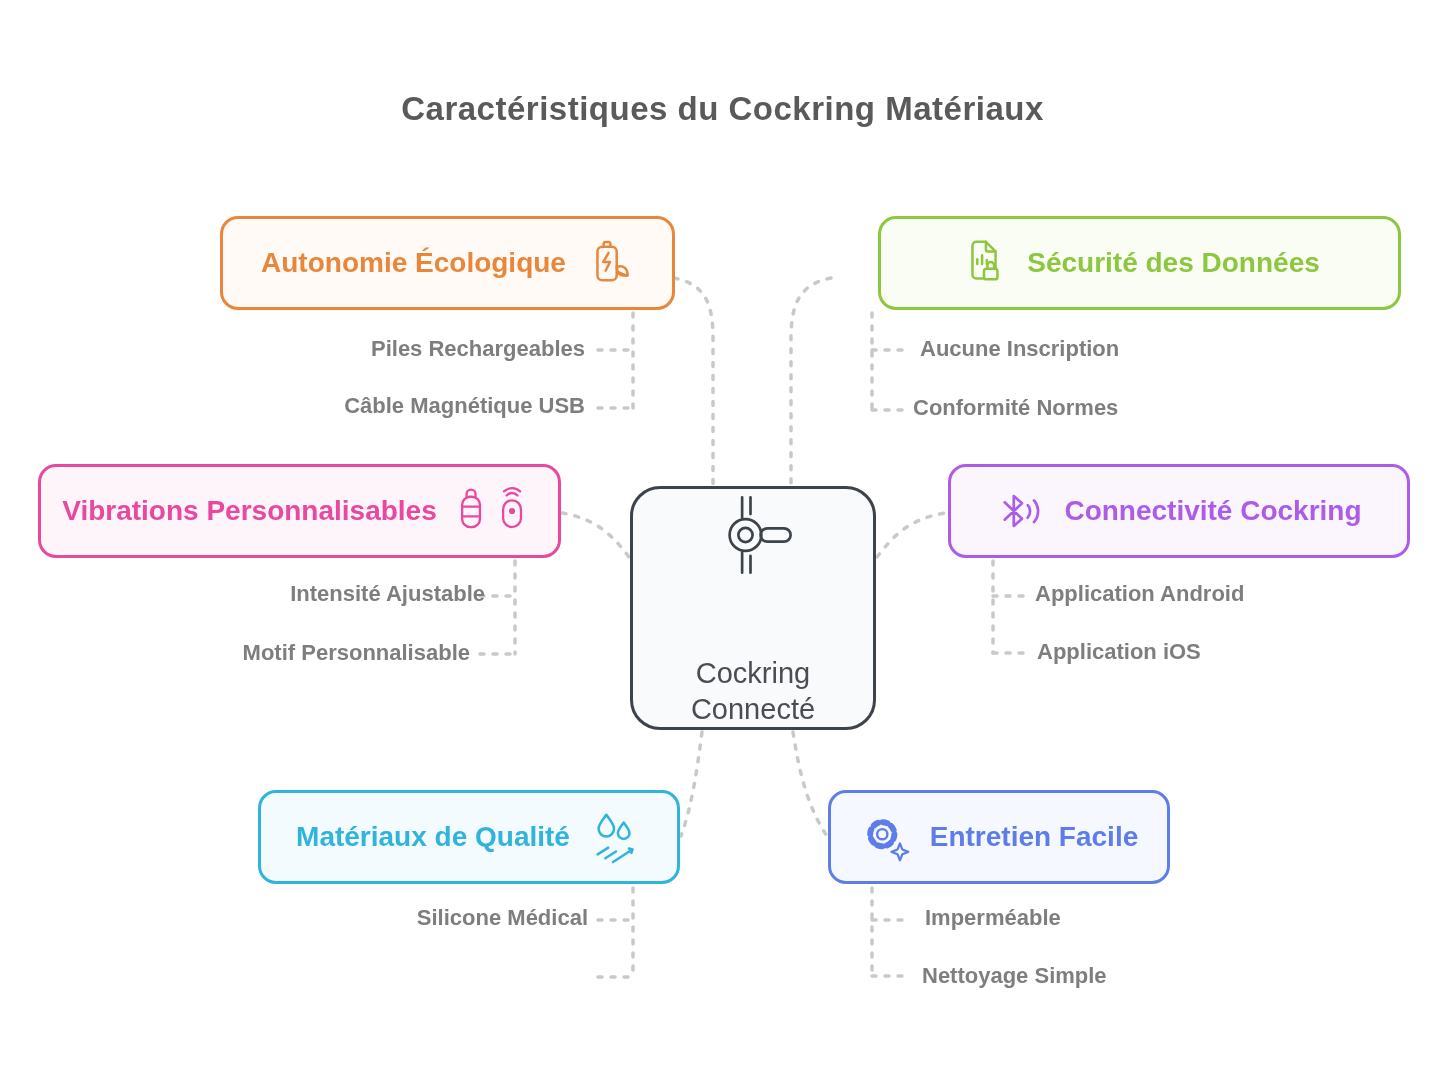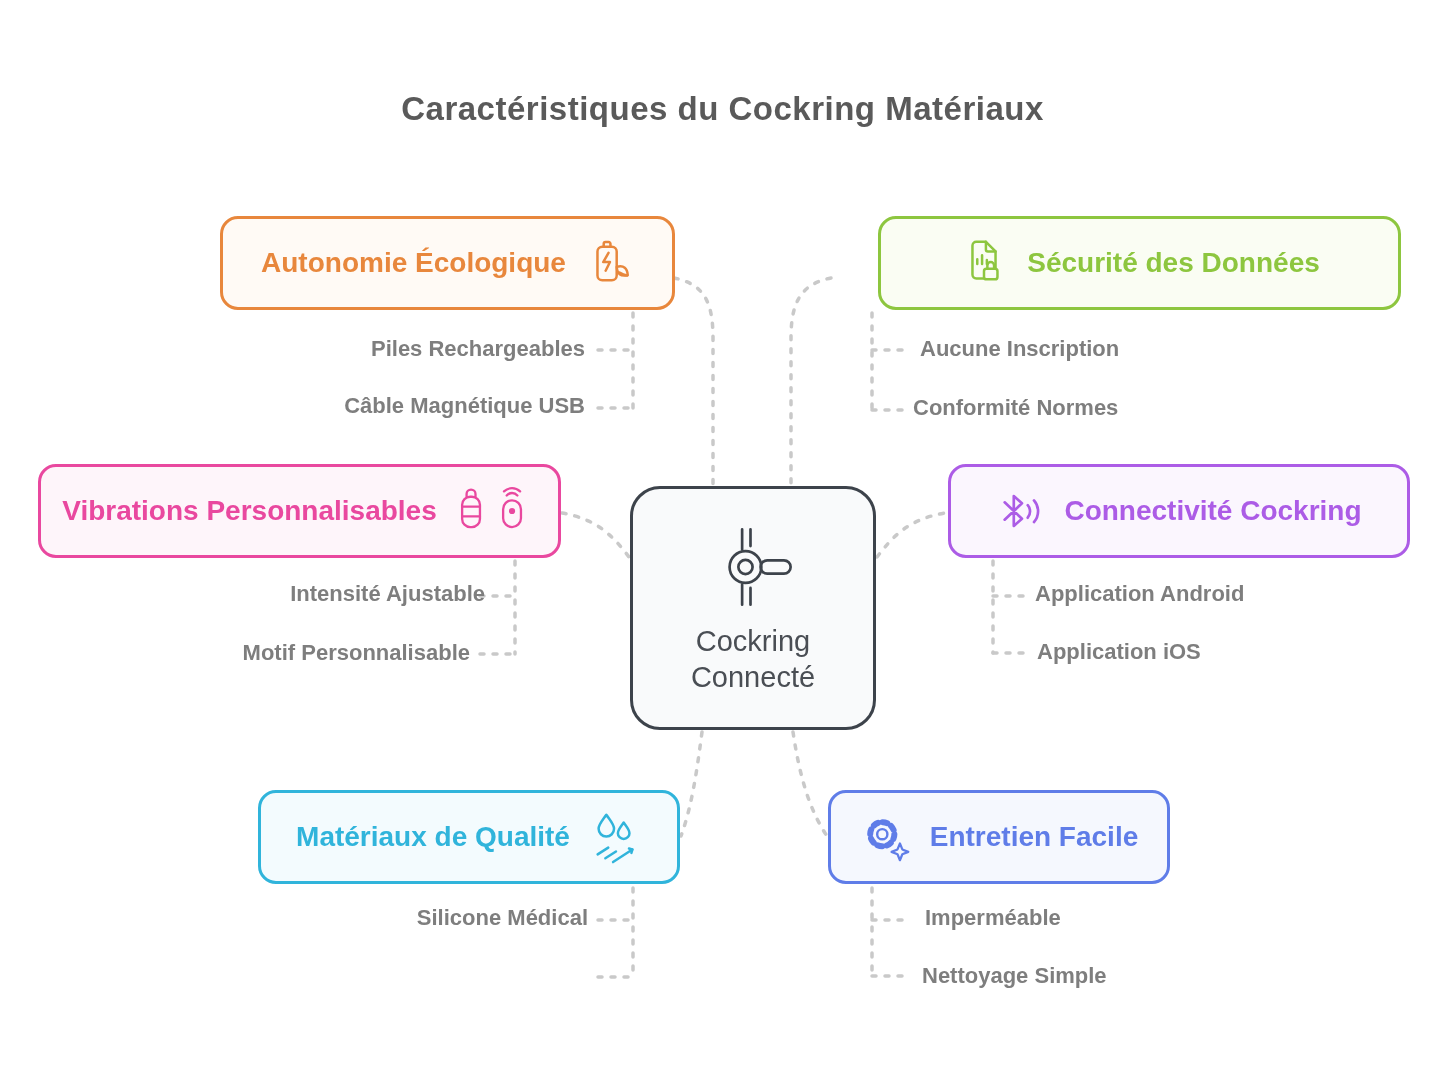--- a/index.html
+++ b/index.html
@@ -66,21 +66,21 @@
     position: absolute;
     left: 630px; top: 486px;
     width: 246px; height: 244px;
     box-sizing: border-box;
     border: 3.5px solid var(--center-border, #3D434B);
     background: var(--center-bg, #F9FAFB);
     border-radius: 30px;
     display: flex;
     flex-direction: column;
     align-items: center;
-    justify-content: center;
+    justify-content: space-between;
     gap: 10px;
   }
   .center-label {
     text-align: center;
     font-size: 29px;
     font-weight: 500;
     line-height: 1.25;
     color: var(--center-text, #4A4E54);
   }
   .center-icon svg { display: block; }

